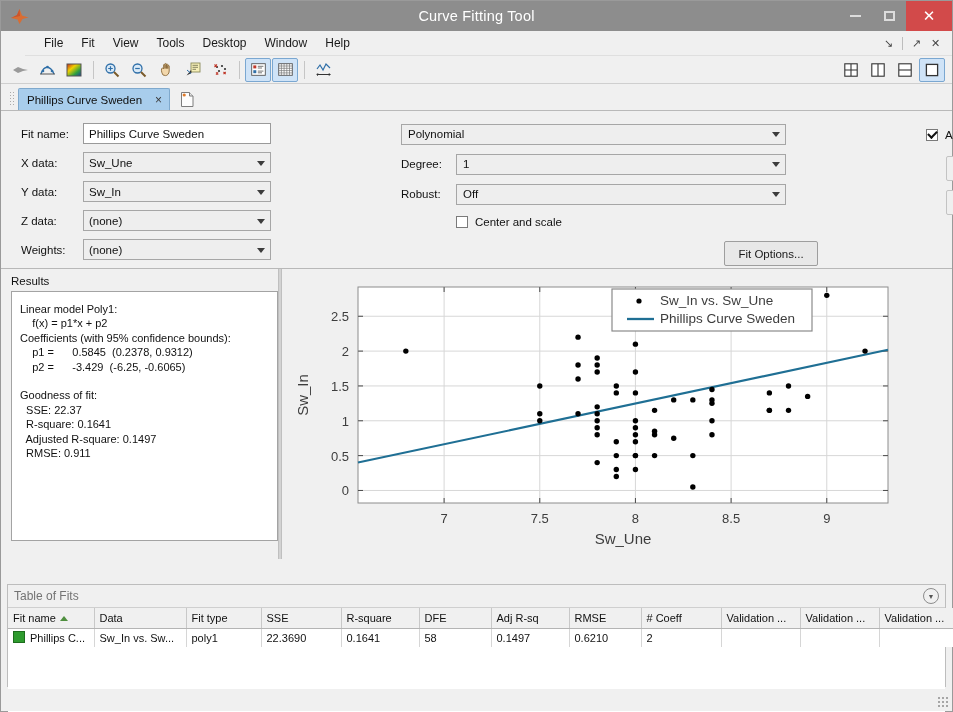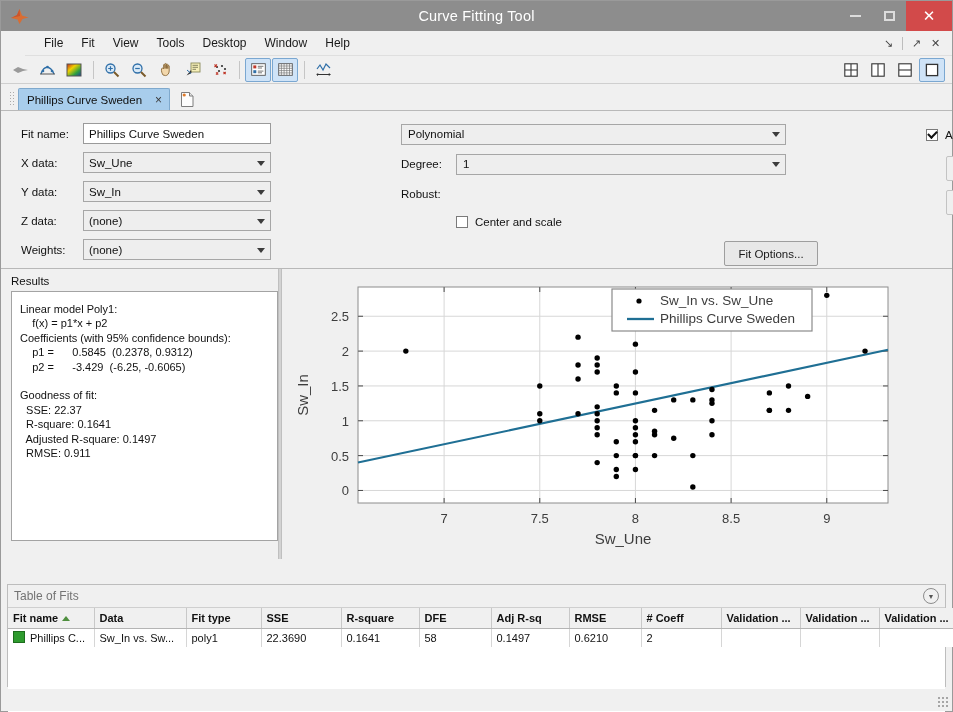--- a/index.html
+++ b/index.html
@@ -112,21 +112,21 @@
 
   
   .tofwrap{position:absolute;left:6px;right:6px;top:583px;bottom:24px;
            background:#f0f0f0;border:1px solid #bdbdbd;box-sizing:border-box;}
   .tof-head{height:22px;display:flex;align-items:center;padding:0 6px;
             border-bottom:1px solid #cfcfcf;background:#f0f0f0;}
   .tof-title{font-size:12px;color:#737373;}
   .tof-collapse{margin-left:auto;width:14px;height:14px;border:1px solid #8c8c8c;border-radius:50%;
                 display:flex;align-items:center;justify-content:center;color:#555;font-size:7px;}
   table.fits{width:100%;border-collapse:collapse;table-layout:fixed;background:#fff;}
-  table.fits th{background:#f0f0f0;font-weight:bold;font-size:11px;color:#111;
+  table.fits th{background:#f0f0f0;font-weight:normal;font-size:11px;color:#111;
                 text-align:left;padding:3px 5px;border-right:1px solid #c8c8c8;
                 border-bottom:1px solid #b4b4b4;height:20px;box-sizing:border-box;white-space:nowrap;
                 overflow:hidden;}
   table.fits td{font-size:11px;color:#111;padding:2px 5px;border-right:1px solid #d6d6d6;
                 height:19px;box-sizing:border-box;white-space:nowrap;overflow:hidden;background:#fff;}
   .sortarrow{display:inline-block;margin-left:4px;width:0;height:0;
              border-left:4px solid transparent;border-right:4px solid transparent;
              border-bottom:5px solid #4f8f3f;vertical-align:middle;}
   .swatch{display:inline-block;width:10px;height:10px;background:#2e9b2e;
           border:1px solid #1d6d1d;margin-right:5px;vertical-align:-1px;}
@@ -363,20 +363,24 @@
       </div>
       <div class="mrow">
         <div class="mlabel">Degree:</div>
         <div class="msel narrow">
           <span>1</span>
           <span class="chev"></span>
         </div>
       </div>
       <div class="mrow">
         <div class="mlabel">Robust:</div>
+        <div class="msel narrow">
+          <span>Off</span>
+          <span class="chev"></span>
+        </div>
       </div>
       <div class="chkrow">
         <span class="chkbox"></span>
         <span>Center and scale</span>
       </div>
       <div class="btn fitopts">Fit Options...</div>
     </div>
 
     <div class="vdiv"></div>
 

